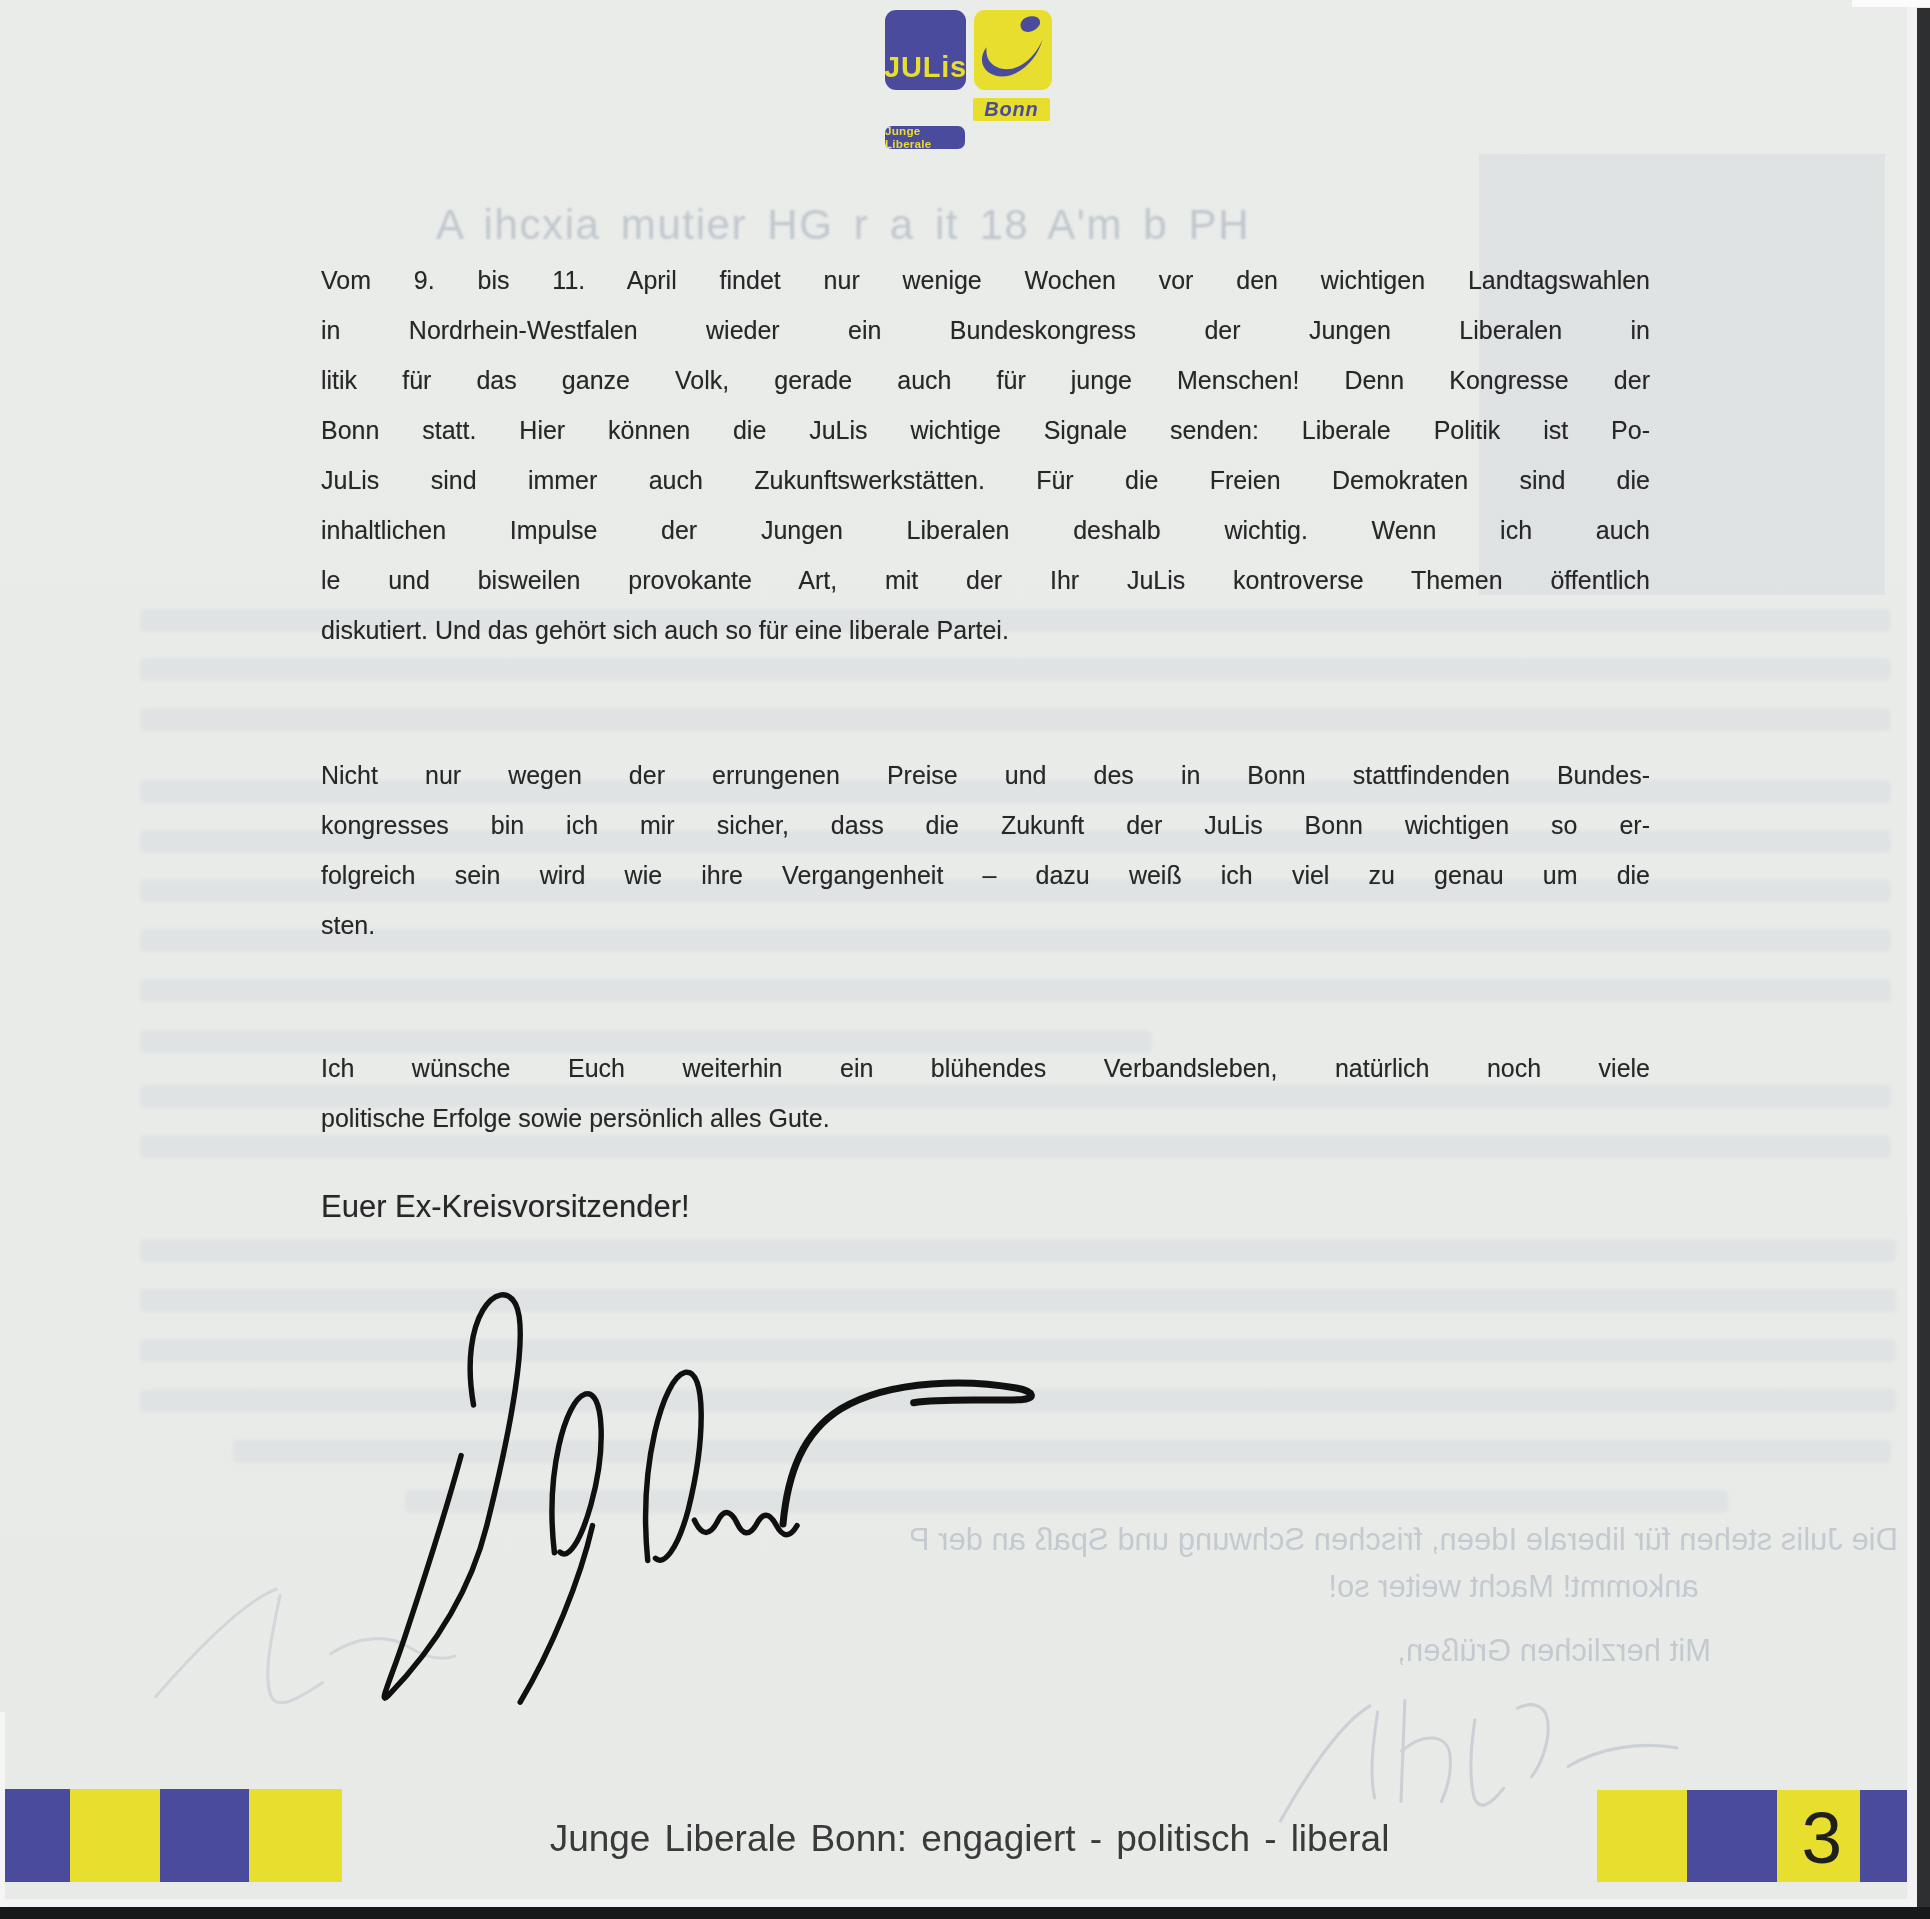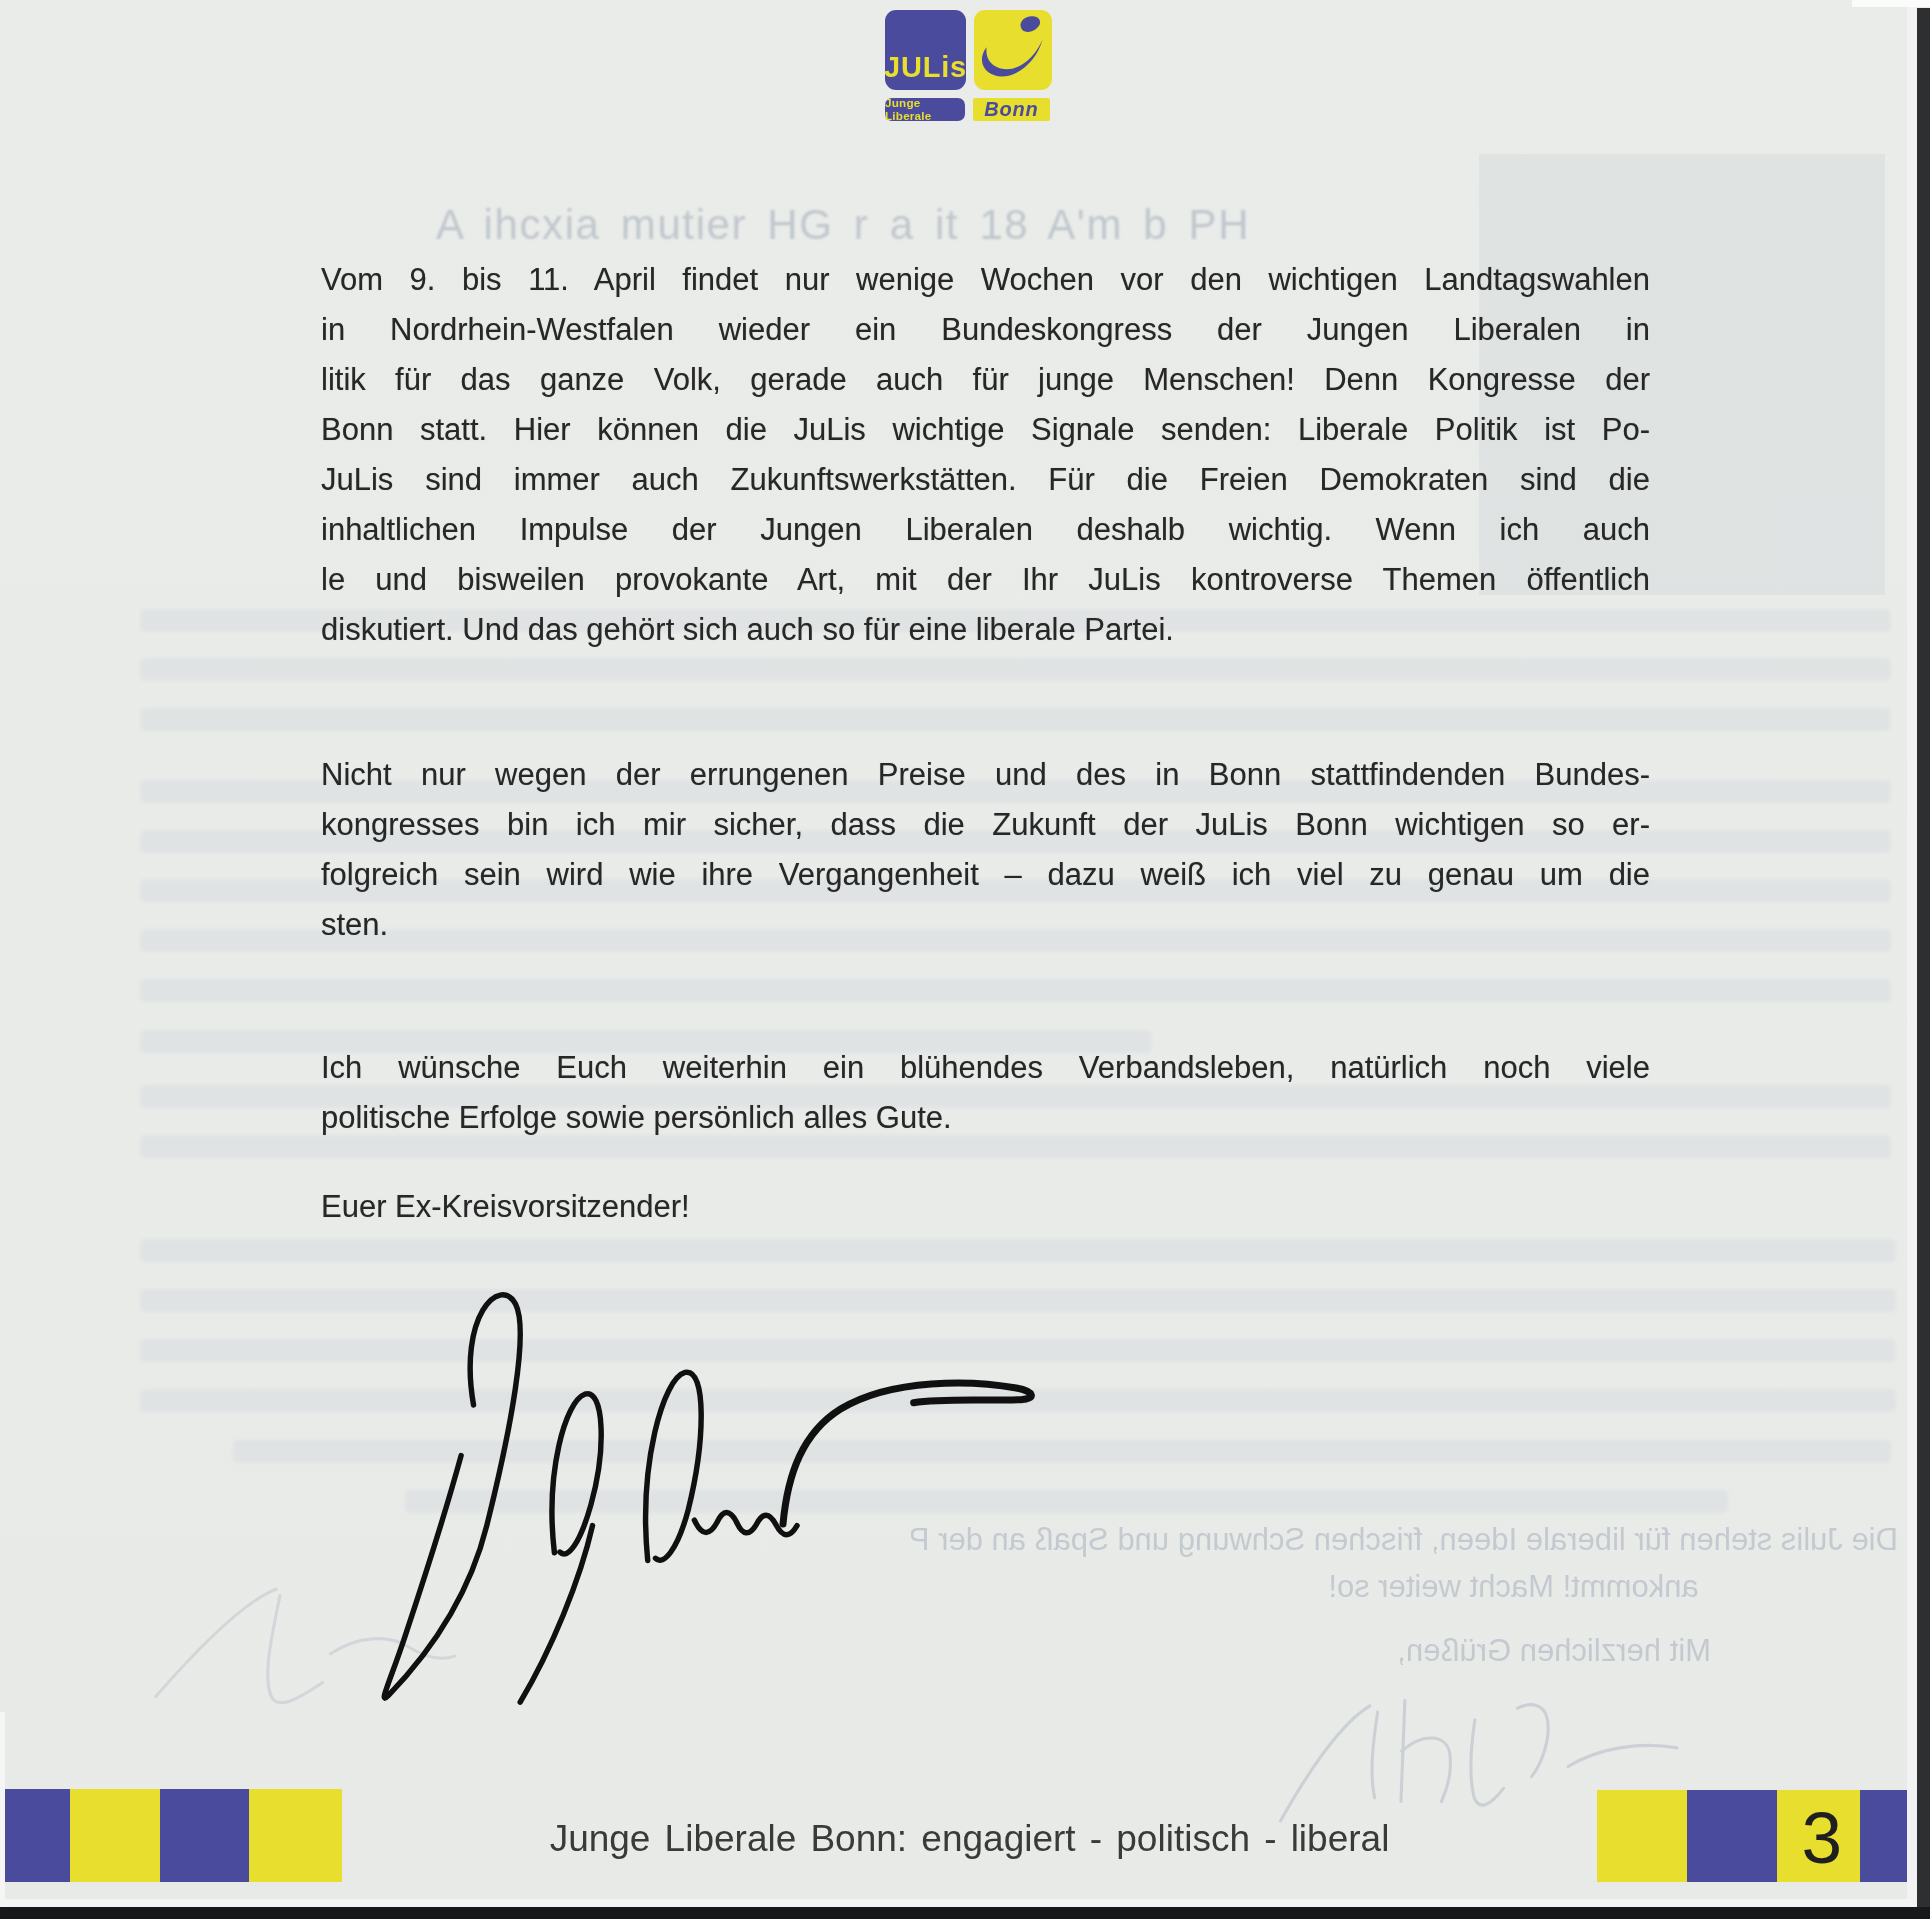--- a/index.html
+++ b/index.html
@@ -11,38 +11,38 @@
   .abs{position:absolute;}
 
   
   .logo{position:absolute;left:885px;top:10px;width:165px;}
   .logo-row{display:flex;gap:8px;}
   .tile{border-radius:11px;box-sizing:border-box;}
   .tile-julis{width:81px;height:80px;background:#4b4b9d;display:flex;align-items:flex-end;justify-content:center;padding-bottom:6.2px;}
   .tile-julis .word{color:#e8de2e;font-weight:700;font-size:29px;letter-spacing:0.8px;}
   .tile-swoosh{width:78px;height:80px;background:#e8de2e;}
   .row2{margin-top:7.8px;}
-  .tile-tagline{width:81px;height:23px;background:#4b4b9d;border-radius:7px;display:flex;align-items:center;justify-content:center;}
+  .tile-tagline{width:81px;height:23px;background:#4b4b9d;border-radius:7px;display:flex;align-items:center;justify-content:center;margin-top:28px;}
   .tile-tagline span{color:#e8de2e;font-size:11.7px;font-weight:700;letter-spacing:0.2px;}
   .tile-bonn{width:78px;height:23px;background:#e8de2e;border-radius:2px;display:flex;align-items:center;justify-content:center;}
   .tile-bonn span{color:#4b4b9d;font-size:20px;font-weight:700;font-style:italic;letter-spacing:0.8px;}
 
   
   .ghost-layer{position:absolute;inset:0;pointer-events:none;}
   .ghost-photo{position:absolute;left:1479px;top:154px;width:406px;height:441px;background:rgba(150,165,180,0.12);}
   .ghost-headline{position:absolute;left:436px;top:201px;width:1082px;font-size:42px;font-weight:500;
     color:rgba(130,144,164,0.40);filter:blur(1.2px);letter-spacing:1.6px;word-spacing:7px;white-space:nowrap;overflow:hidden;}
   .ghost-bar{position:absolute;height:23px;border-radius:4.7px;background:#7d90a8;opacity:.08;filter:blur(1.6px);}
   .ghost-text{position:absolute;color:rgba(118,133,156,0.32);filter:blur(0.6px);font-size:31px;
     transform:scaleX(-1);white-space:nowrap;overflow:hidden;}
   .ghost-sig{opacity:.32;}
 
   
   .para{position:absolute;left:321px;width:1329px;}
-  .line{font-size:31px;line-height:50px;height:50px;color:#272727;
+  .line{font-size:25px;line-height:50px;height:50px;color:#272727;
         text-align:justify;text-align-last:justify;overflow:hidden;
         text-shadow:0 0 0.8px rgba(45,45,45,.35);}
   .line.last{text-align-last:left;}
   .closing{position:absolute;left:321px;top:1189px;font-size:31px;color:#272727;
         text-shadow:0 0 0.8px rgba(45,45,45,.35);}
 
   
   .stripes{position:absolute;display:flex;}
   .stripes-left{left:0;top:1789px;width:342px;height:93px;}
   .stripes-right{left:1597px;top:1790px;width:334px;height:92px;}

